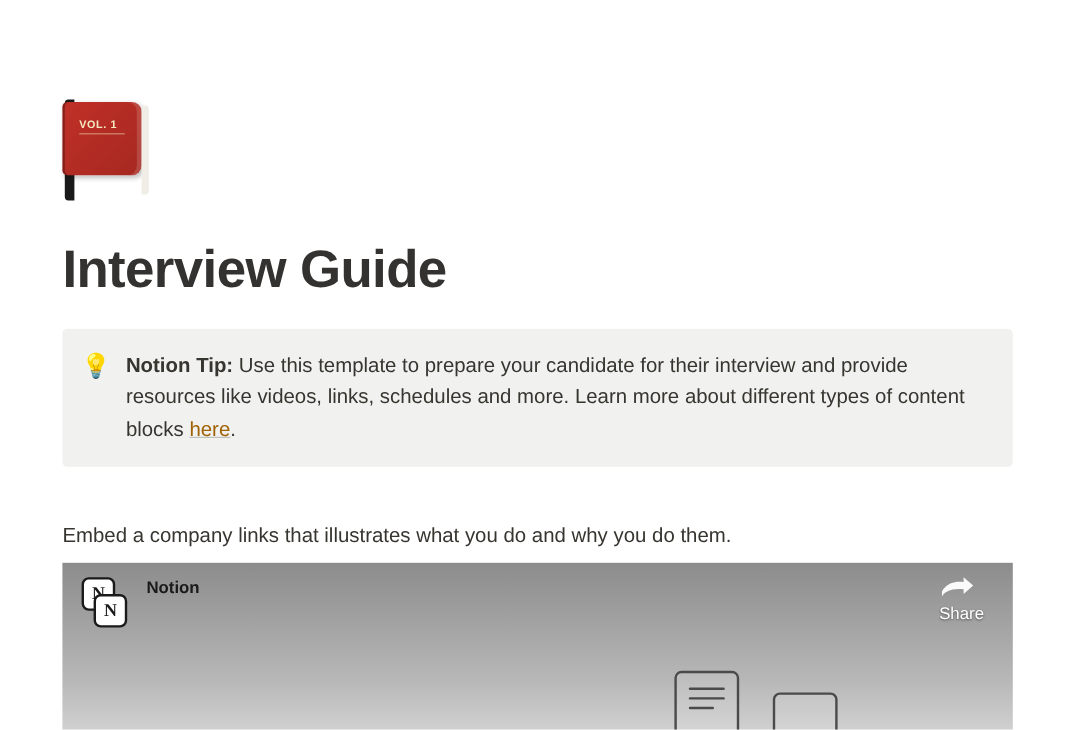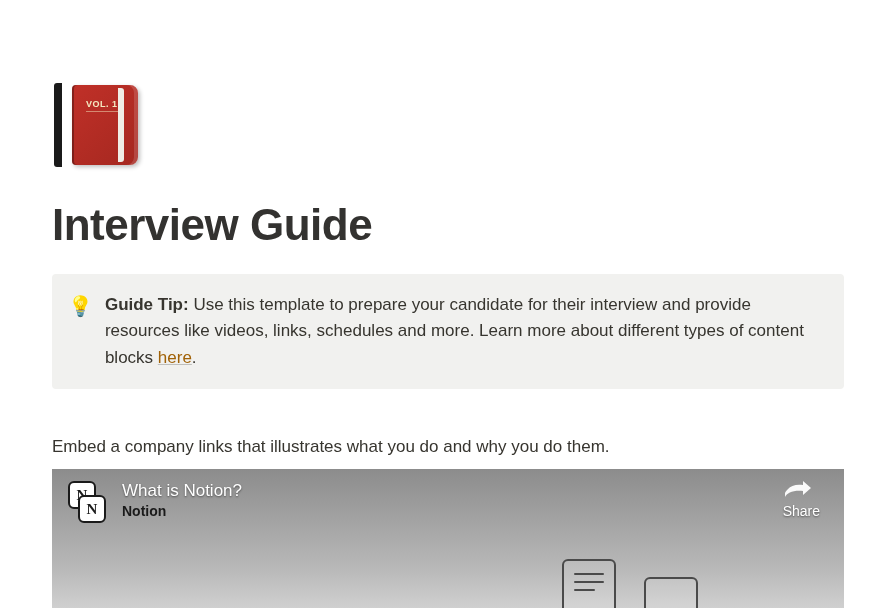--- a/index.html
+++ b/index.html
@@ -19,24 +19,24 @@
       padding: 80px 52px 0 52px;
     }
     .page-icon {
       position: relative;
       width: 78px;
       height: 90px;
       margin-bottom: 30px;
     }
     .book-red {
       position: absolute;
-      left: 20px;
+      left: 0;
       top: 5px;
       width: 66px;
-      height: 80px;
+      height: 61px;
       background: linear-gradient(135deg, #c03028 0%, #a52820 100%);
       border-radius: 4px 8px 8px 4px;
       box-shadow: 2px 2px 4px rgba(0,0,0,0.25), inset 2px 0 0 rgba(0,0,0,0.3), inset -4px 0 0 rgba(255,255,255,0.15);
     }
     .book-spine {
       position: absolute;
       left: 2px;
       top: 3px;
       width: 8px;
       height: 84px;
@@ -229,34 +229,33 @@
       <div class="book-line"></div>
     </div>
     <div class="book-pages"></div>
   </div>
 
   <h1 class="page-title">Interview Guide</h1>
 
   <div class="callout">
     <div class="callout-icon">💡</div>
     <div class="callout-content">
-      <span class="callout-label">Guide Tip:</span><span> Use this template to prepare your candidate for their interview and provide resources like videos, links, schedules and more. Learn more about different types of content blocks </span><a class="callout-link">here</a><span>.</span>
+      <span class="callout-label">Notion Tip:</span><span> Use this template to prepare your candidate for their interview and provide resources like videos, links, schedules and more. Learn more about different types of content blocks </span><a class="callout-link">here</a><span>.</span>
     </div>
   </div>
 
   <p class="section-text">Embed a company links that illustrates what you do and why you do them.</p>
 
   <div class="video-embed">
     <div class="video-header">
       <div class="video-logo-stack">
         <div class="logo-box logo-back">N</div>
         <div class="logo-box logo-front">N</div>
       </div>
       <div class="video-titles">
-        <div class="video-title">What is Notion?</div>
         <div class="video-channel">Notion</div>
       </div>
     </div>
     <div class="video-share">
       <svg class="share-icon" viewBox="0 0 30 20" fill="none">
         <path d="M2 14 C2 14 6 4 20 6 L20 2 L28 9 L20 16 L20 12 C10 11 4 14 2 18 Z" fill="rgba(255,255,255,0.95)"></path>
       </svg>
       <span class="share-label">Share</span>
     </div>
     <div class="video-card card-left">

